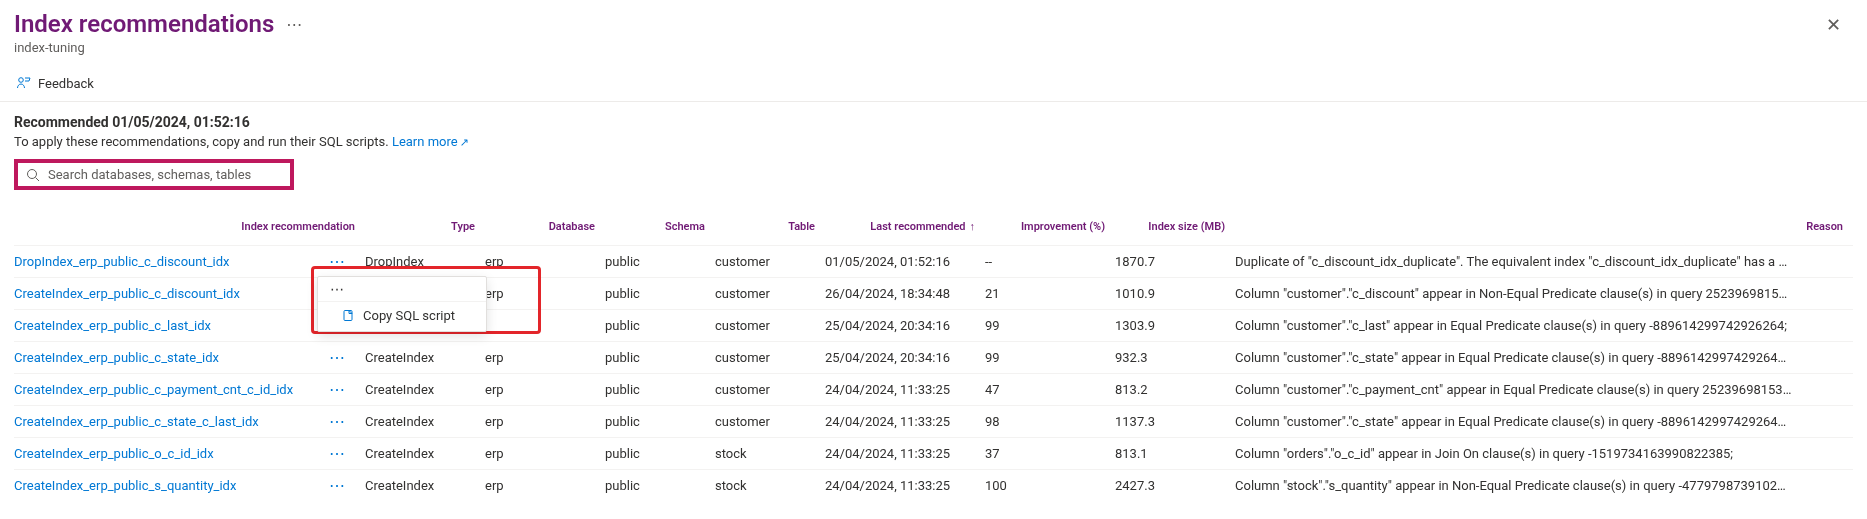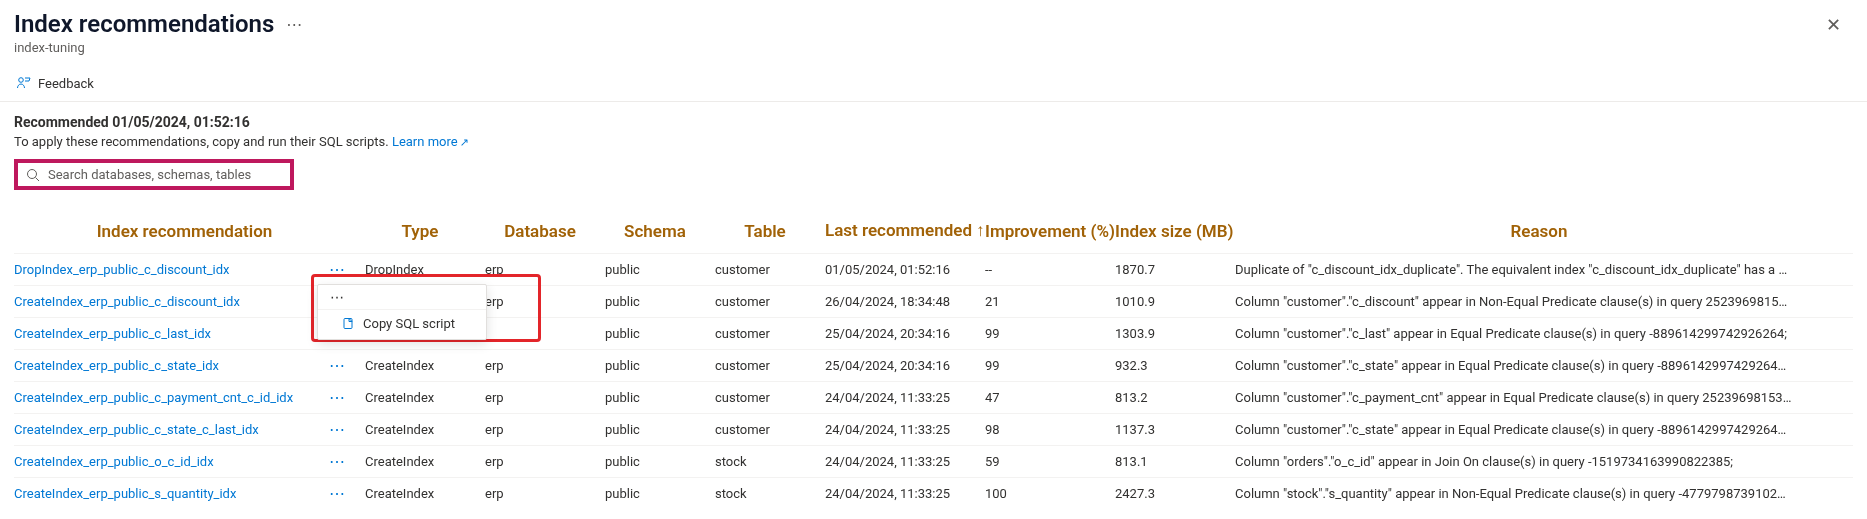--- a/index.html
+++ b/index.html
@@ -21,21 +21,21 @@
     flex-direction: column;
   }
   .title-row {
     display: flex;
     align-items: center;
     gap: 8px;
   }
   .title {
     font-size: 24px;
     font-weight: 600;
-    color: #0f172a;
+    color: #701a75;
   }
   .title-dots {
     color: #605e5c;
     font-size: 16px;
     cursor: pointer;
     padding: 0 4px;
   }
   .subtitle {
     font-size: 13px;
     color: #605e5c;
@@ -100,24 +100,24 @@
   .search-box input::placeholder { color: #605e5c; }
   .search-icon svg { display:block; }
 
   table.rec {
     width: 100%;
     border-collapse: collapse;
     margin-top: 22px;
     table-layout: fixed;
   }
   table.rec th {
-    text-align: center;
+    text-align: right;
     font-weight: 600;
-    font-size: 17px;
-    color: #a16207;
+    font-size: 11px;
+    color: #701a75;
     padding: 8px 10px 12px 0;
     white-space: nowrap;
   }
   table.rec td {
     padding: 6px 10px 6px 0;
     font-size: 13px;
     color: #323130;
     white-space: nowrap;
     overflow: hidden;
     text-overflow: ellipsis;
@@ -349,21 +349,21 @@
           <td>Column "customer"."c_state" appear in Equal Predicate clause(s) in query -8896142997429264…</td>
         </tr>
         <tr>
           <td><span class="row-link">CreateIndex_erp_public_o_c_id_idx</span></td>
           <td style="overflow: visible;"><span class="row-menu">⋯</span></td>
           <td>CreateIndex</td>
           <td>erp</td>
           <td>public</td>
           <td>stock</td>
           <td>24/04/2024, 11:33:25</td>
-          <td>59</td>
+          <td>37</td>
           <td>813.1</td>
           <td>Column "orders"."o_c_id" appear in Join On clause(s) in query -1519734163990822385;</td>
         </tr>
         <tr>
           <td><span class="row-link">CreateIndex_erp_public_s_quantity_idx</span></td>
           <td style="overflow: visible;"><span class="row-menu">⋯</span></td>
           <td>CreateIndex</td>
           <td>erp</td>
           <td>public</td>
           <td>stock</td>

